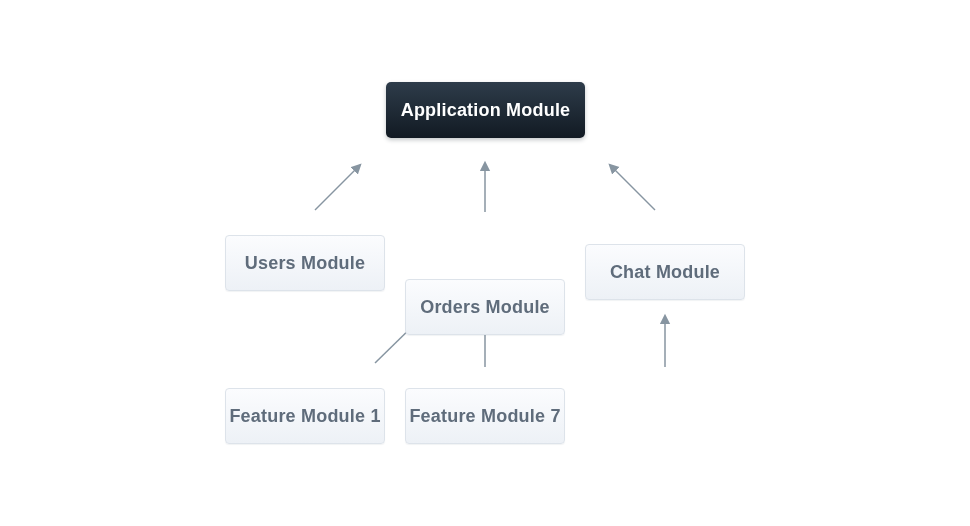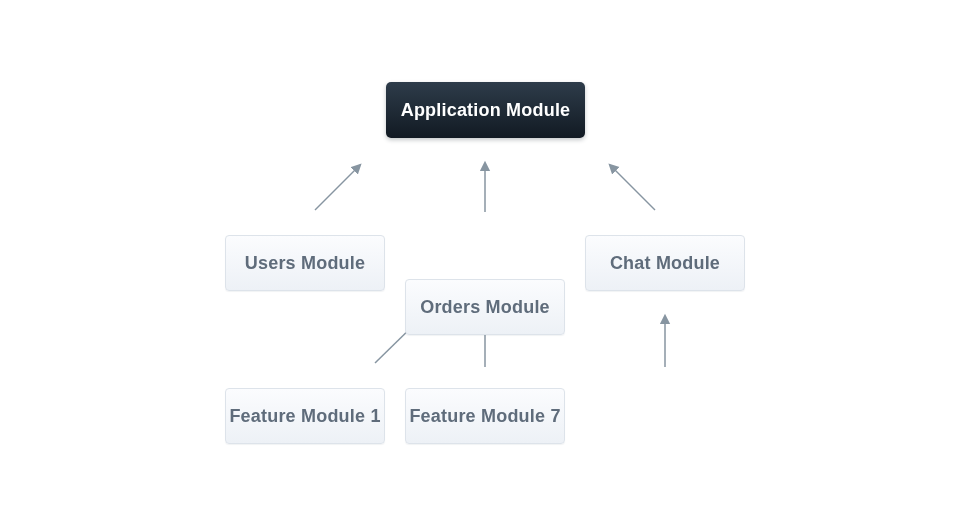--- a/index.html
+++ b/index.html
@@ -39,21 +39,21 @@
   .node.root {
     width: 199px; height: 56px;
     color: #ffffff;
     background: linear-gradient(180deg, #2e3c4a 0%, #121a23 100%);
     border-radius: 5px;
     box-shadow: 0 2px 4px rgba(20,30,40,0.25);
   }
   .n-application { left: 386px; top: 82px; }
   .n-users       { left: 225px; top: 235px; }
   .n-orders      { left: 405px; top: 235px; margin-top: 44px; }
-  .n-chat        { left: 585px; top: 235px; }
+  .n-chat        { left: 585px; top: 244px; }
   .n-feature1    { left: 225px; top: 388px; }
   .n-feature2    { left: 405px; top: 388px; }
   .n-feature3    { left: 585px; top: 388px; }
 </style>
 </head>
 <body>
 
 <div class="canvas">
 
   <svg class="arrows" width="970" height="526" viewBox="0 0 970 526" xmlns="http://www.w3.org/2000/svg">

